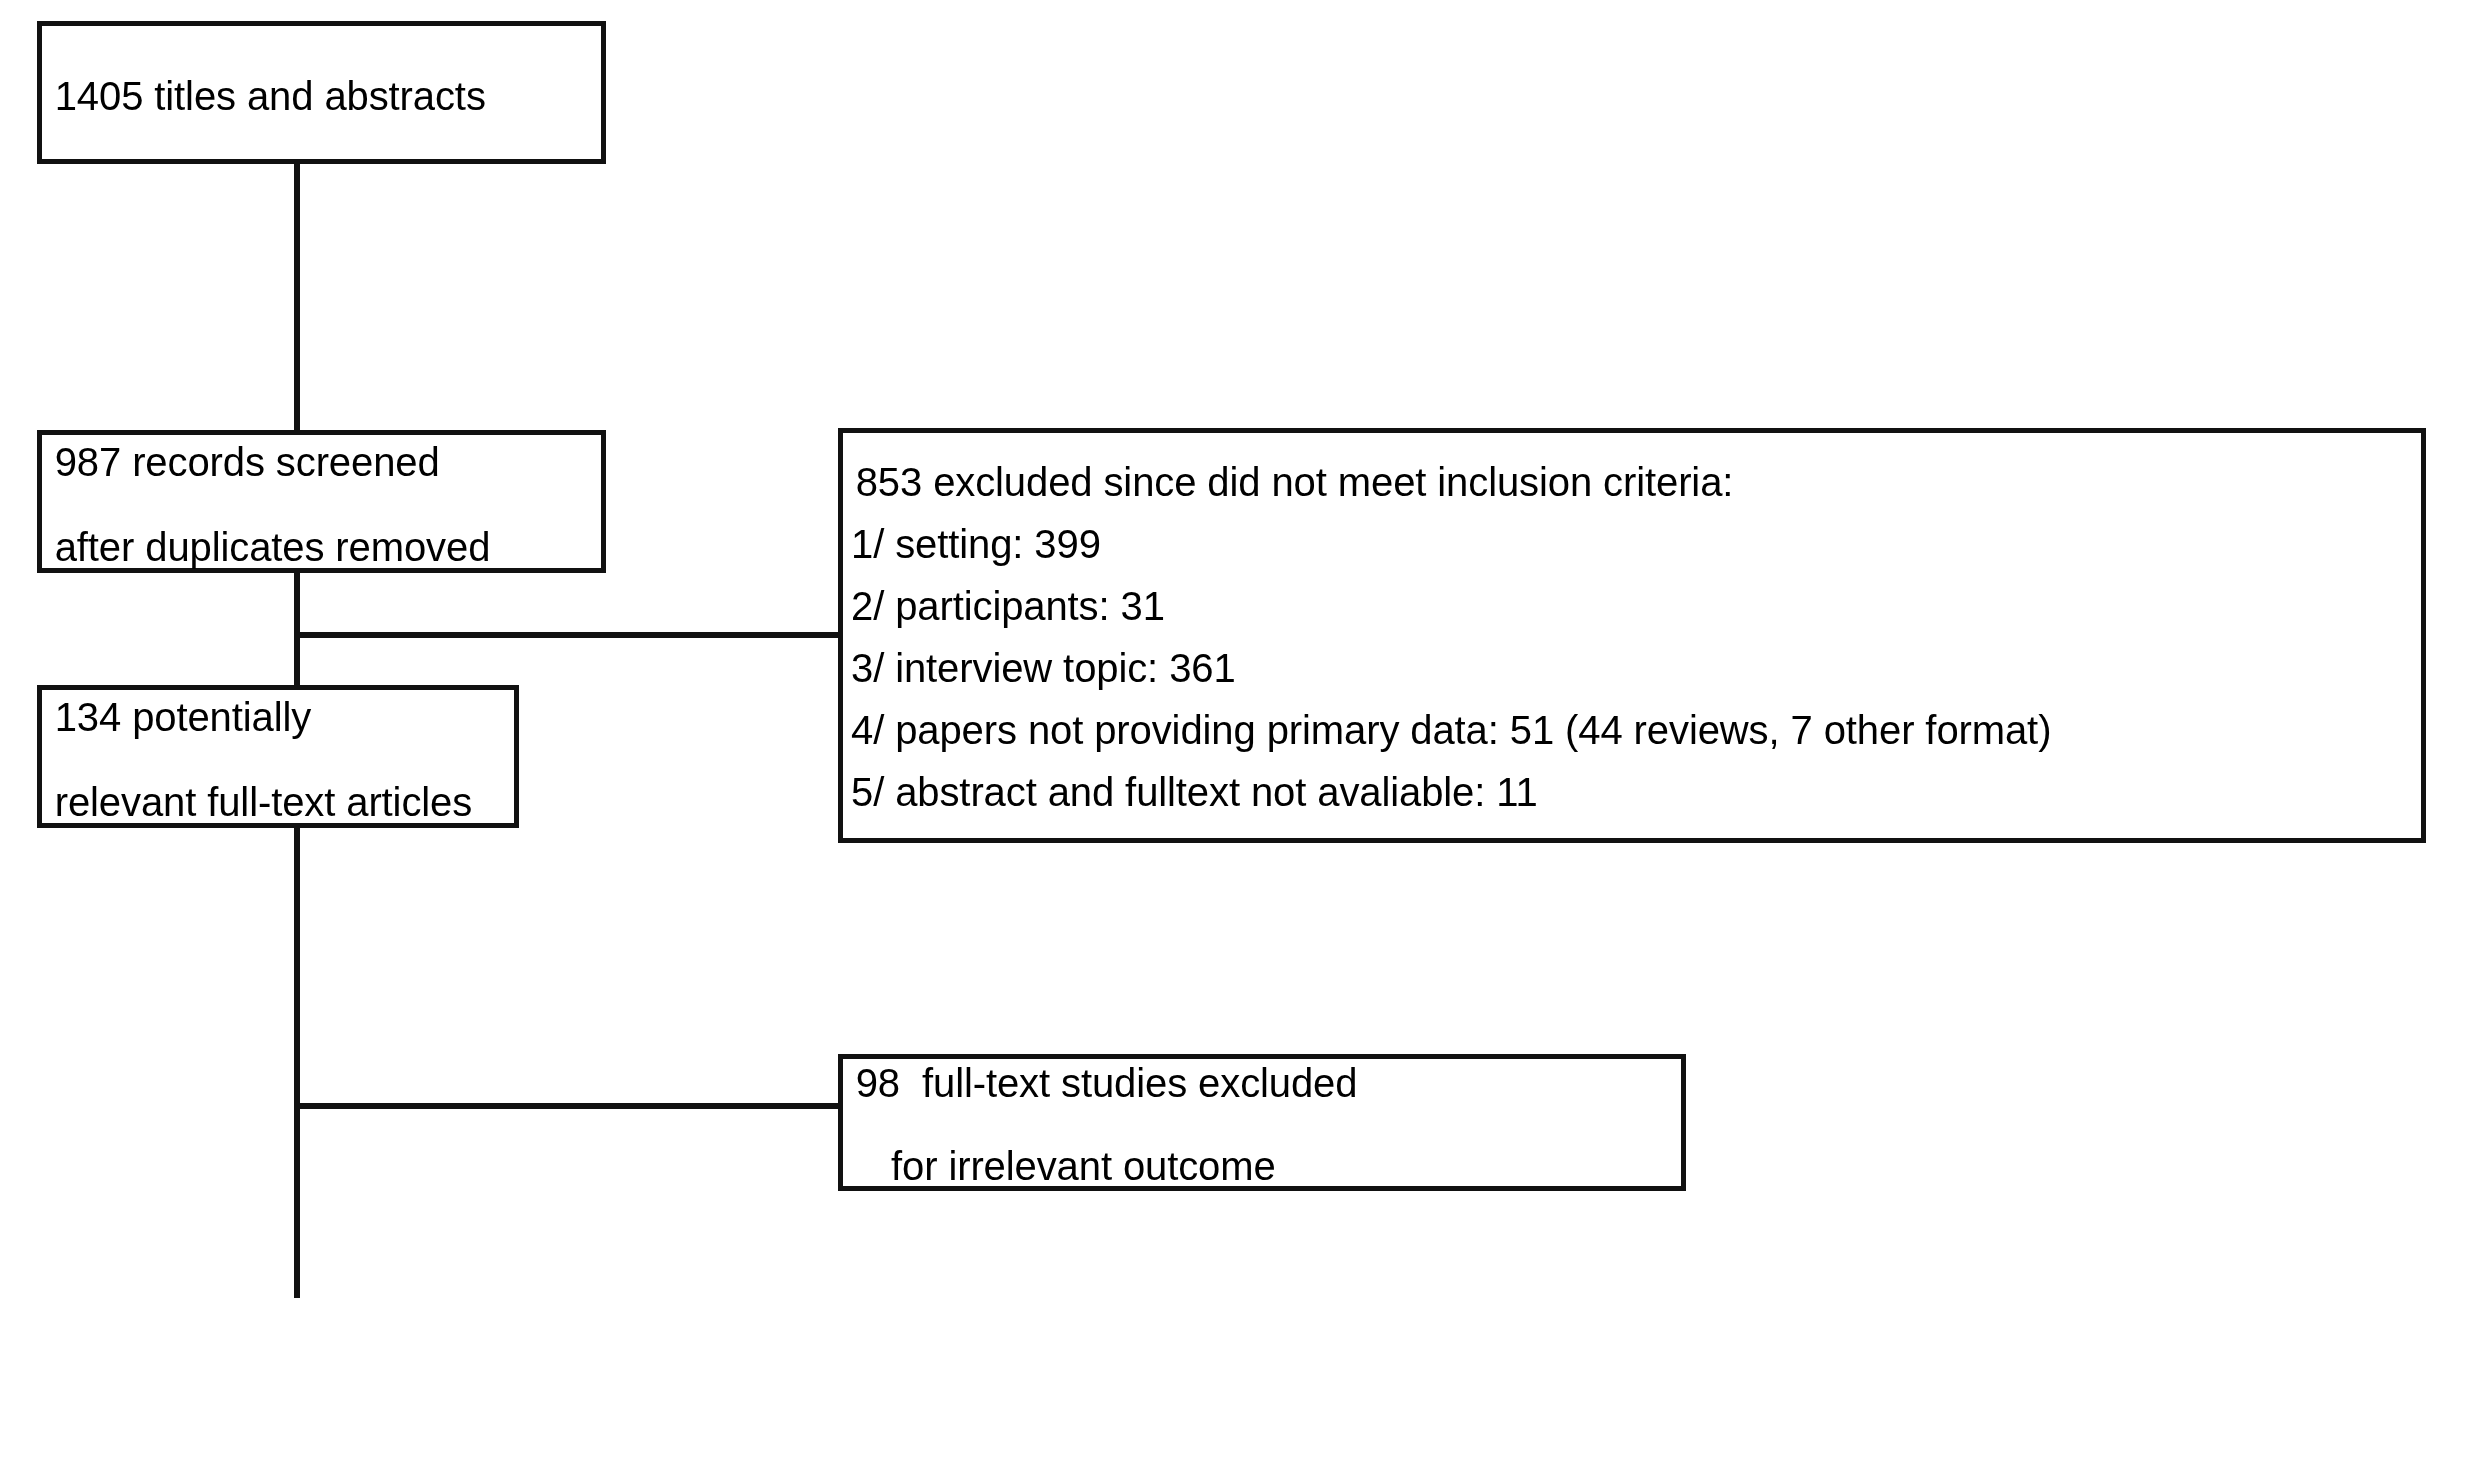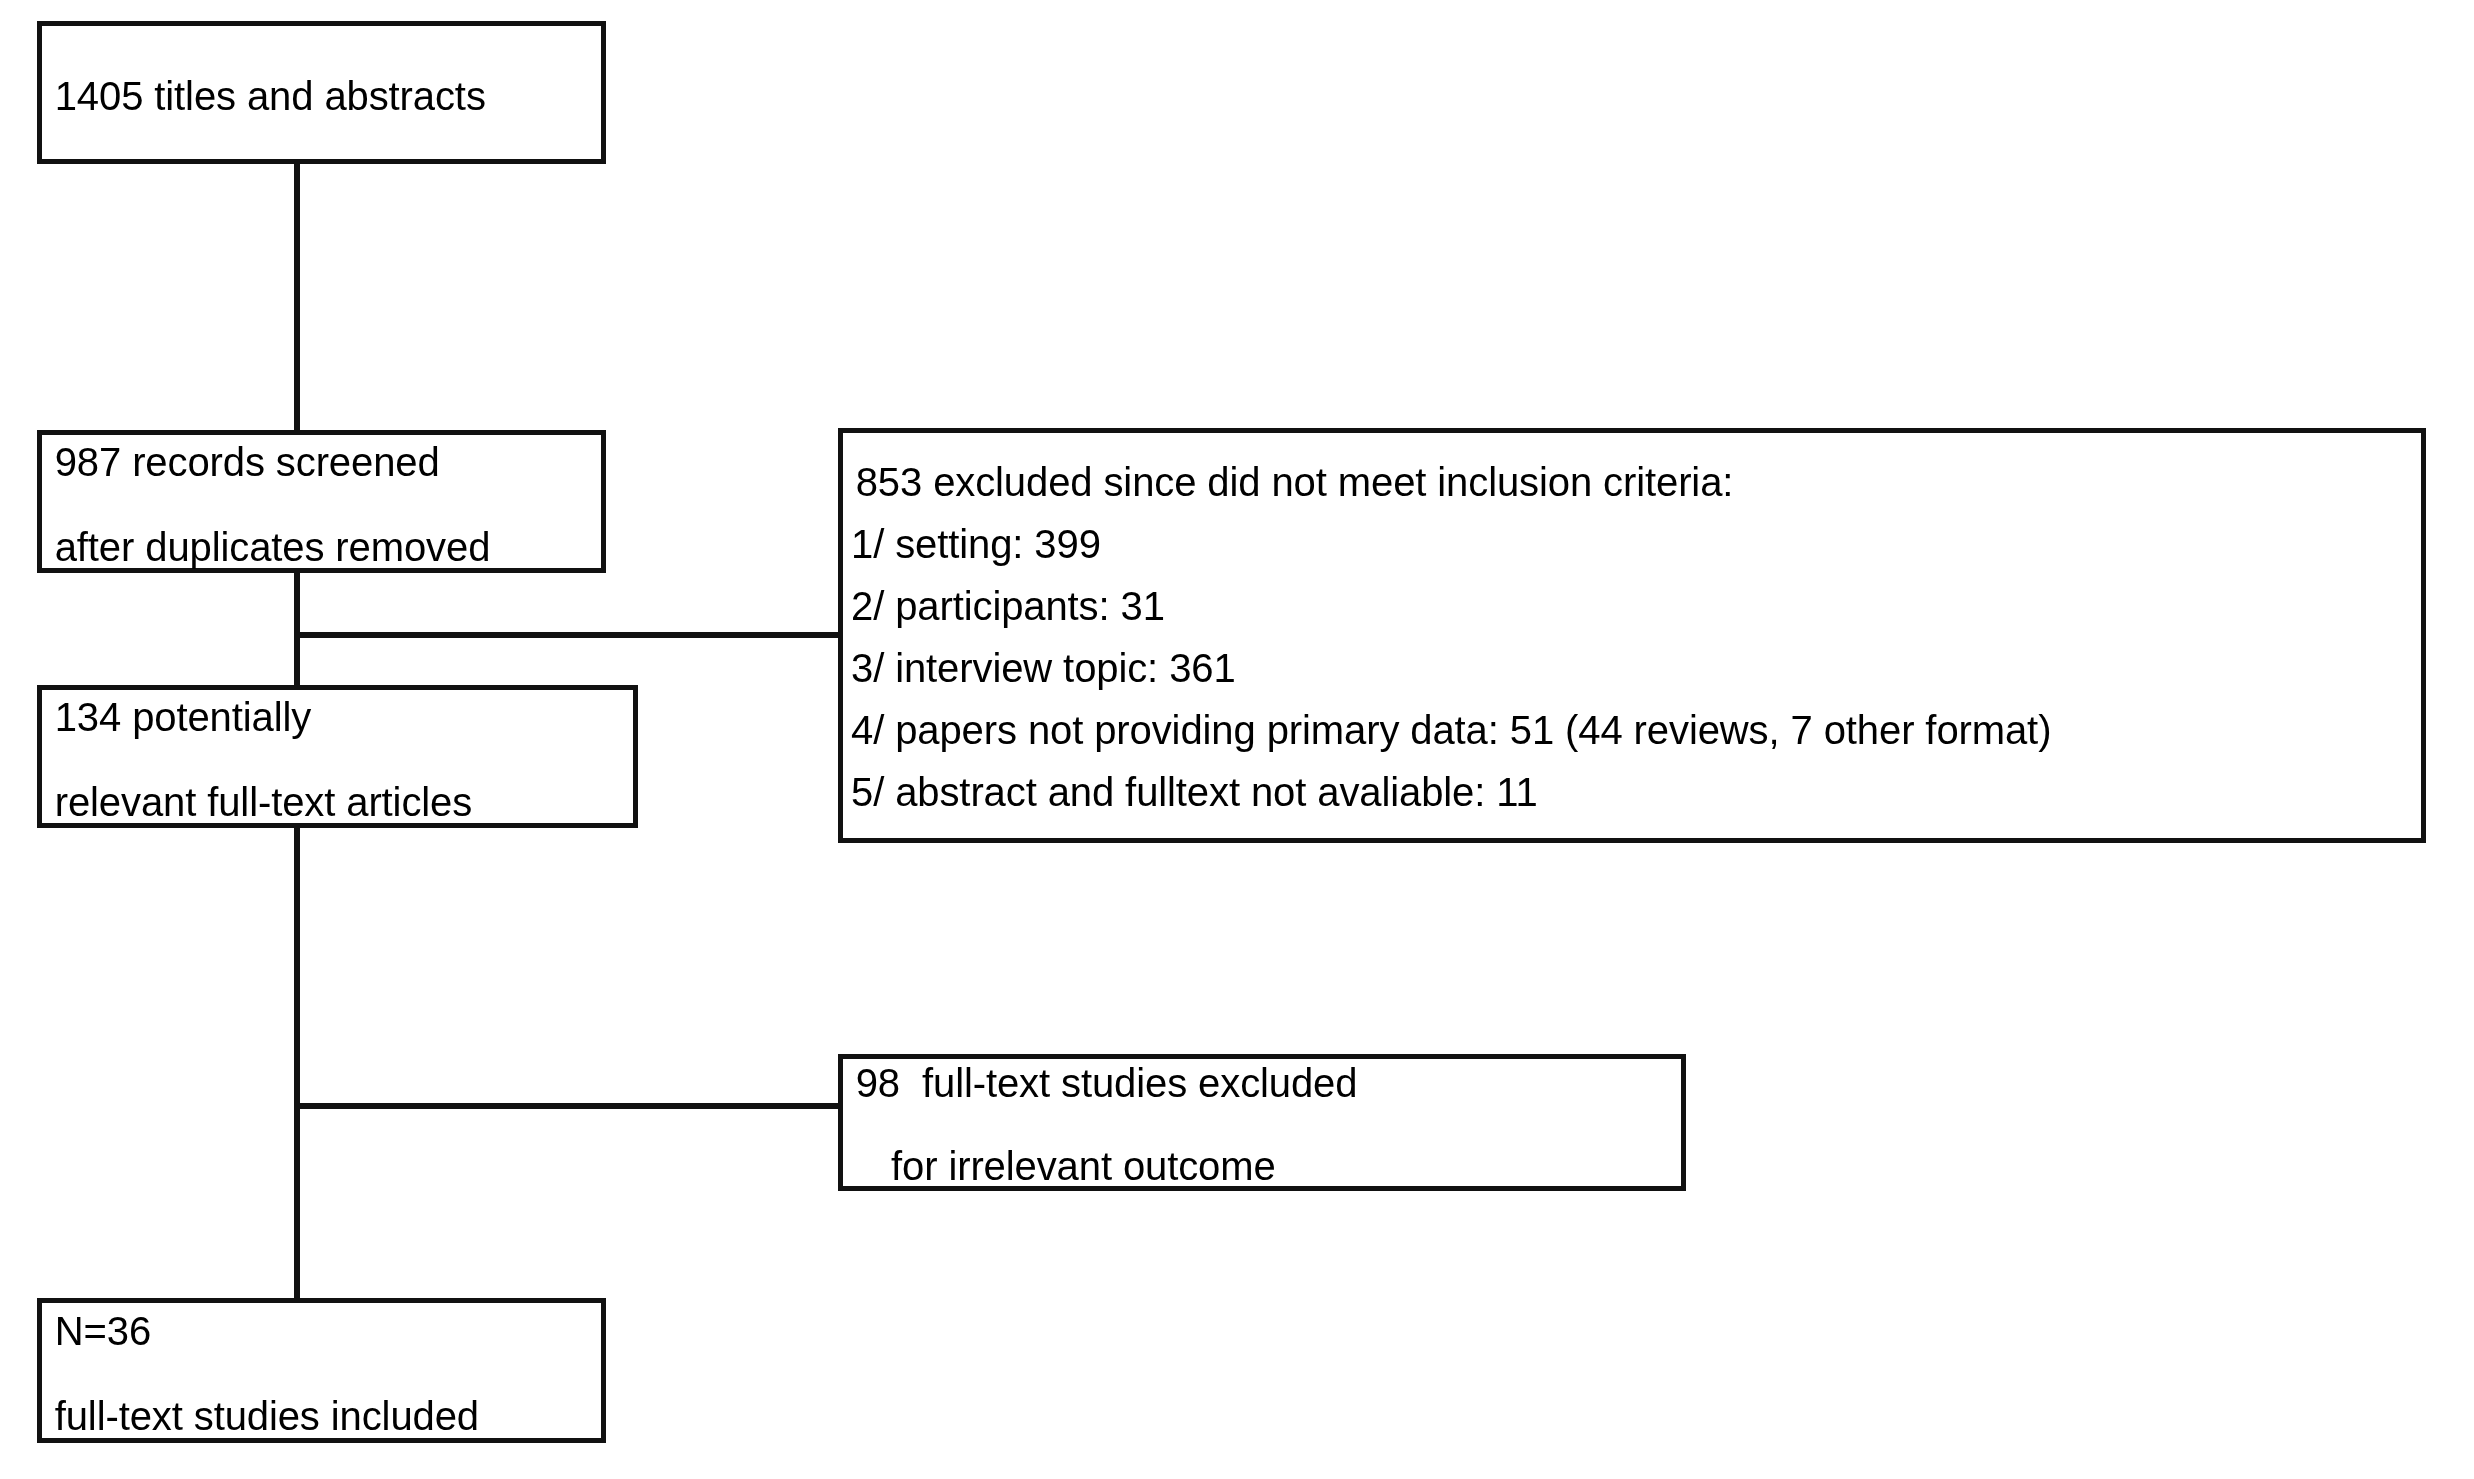--- a/index.html
+++ b/index.html
@@ -38,21 +38,21 @@
   .connector {
     position: absolute;
     background: #111111;
   }
   .v-line { width: 6.4px; }
   .h-line { height: 6.4px; }
 
   
   #box-titles-abstracts   { left: 37px;   top: 21px;   width: 569px;  height: 143px; }
   #box-records-screened   { left: 37px;   top: 430px;  width: 569px;  height: 143px; }
-  #box-fulltext-articles  { left: 37px;   top: 685px;  width: 601px;  height: 143px; }
+  #box-fulltext-articles  { left: 37px;   top: 685px;  width: 482px;  height: 143px; }
   #box-studies-included   { left: 37px;   top: 1298px; width: 569px;  height: 145px; }
   #box-excluded-criteria  { left: 838px; top: 428px;  width: 1588px; height: 415px; }
   #box-excluded-outcome   { left: 838px; top: 1038px; width: 848px; height: 137px; margin-top: 16px; }
 
   #box-titles-abstracts .box-text,
   #box-records-screened .box-text,
   #box-fulltext-articles .box-text,
   #box-studies-included .box-text { margin-top: 5.7px; }
   #box-titles-abstracts .box-text { margin-top: 7px; }
 
@@ -106,19 +106,15 @@
     <span class="box-text">3/ interview topic: 361</span>
     <span class="box-text">4/ papers not providing primary data: 51 (44 reviews, 7 other format)</span>
     <span class="box-text">5/ abstract and fulltext not avaliable: 11</span>
   </div>
 
   <div class="box" id="box-excluded-outcome">
     <span class="box-text">98  full-text studies excluded</span>
     <span class="box-text">for irrelevant outcome</span>
   </div>
 
-  <div class="box" id="box-studies-included">
-    <span class="box-text">N=36</span>
-    <span class="box-text">full-text studies included</span>
-  </div>
 
 </div>
 
 
 </body></html>

